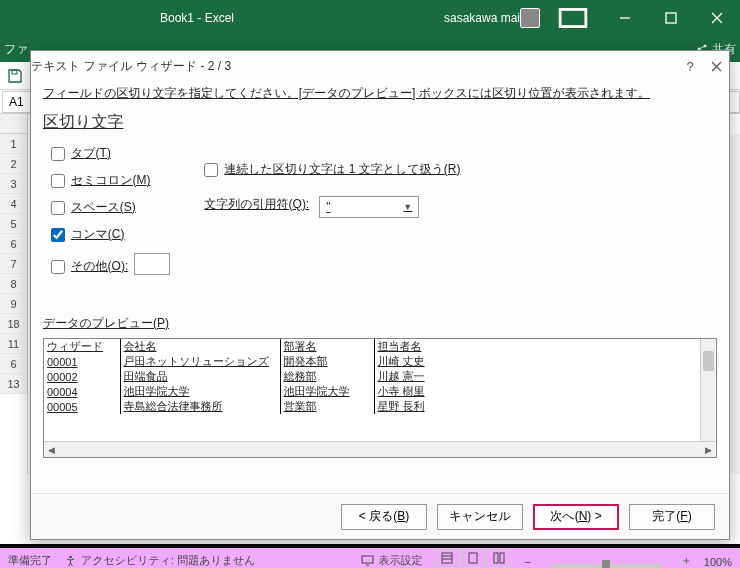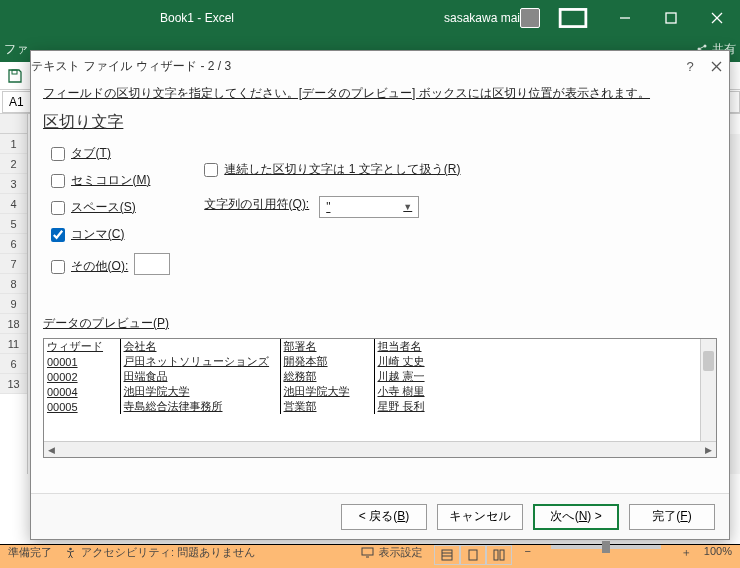--- a/index.html
+++ b/index.html
@@ -60,23 +60,23 @@
 .preview-table { width: 100%; font-size: 11px; border-collapse: collapse; }
 .preview-table td { border-right: 1px solid #000; padding: 0 3px; white-space: nowrap; height:15px; vertical-align:middle;}
 .preview-table tr:first-child td { }
 .preview-scroll-v { position:absolute; right:0; top:0; width:16px; bottom:16px; background:#f0f0f0; border-left:1px solid #ccc;}
 .preview-scroll-v .thumb{position:absolute;top:12px;left:2px;right:2px;height:20px;background:#c8c8c8;border-radius:2px;}
 .preview-scroll-h { position:absolute; left:0; right:0; bottom:0; height:16px; background:#f0f0f0; border-top:1px solid #ccc; display:flex;align-items:center;justify-content:space-between;padding:0 4px;font-size:9px;color:#666;}
 
 .dialog-buttons { height: 46px; border-top: 1px solid #ddd; display: flex; align-items: center; justify-content: flex-end; gap: 10px; padding: 0 14px; background:#f9f9f9;}
 .dbutton { min-width: 86px; height: 26px; border: 1px solid #999; background: #fdfdfd; font-size: 12px; padding: 0 10px; display:flex;align-items:center;justify-content:center;}
 .dbutton .u{text-decoration:underline;}
-.dbutton.primary{border:2px solid #15803d;}
-
-.statusbar { position:absolute; bottom:0; left:0; right:0; height:24px; background:#fdba74; border-top:1px solid #000000; display:flex; align-items:flex-start; font-size:11px; color:#444; padding:0 8px; gap:12px;}
+.dbutton.primary{border:2px solid #be185d;}
+
+.statusbar { position:absolute; bottom:0; left:0; right:0; height:24px; background:#f0abfc; border-top:4px solid #000000; display:flex; align-items:flex-end; font-size:11px; color:#444; padding:0 8px; gap:12px;}
 .statusbar .spacer{flex:1;}
 .statusbar .viewbtns{display:flex;gap:0;}
 .statusbar .vbtn{width:26px;height:20px;border:1px solid #ccc;display:flex;align-items:center;justify-content:center;}
 .statusbar .zoom-slider{width:110px;height:4px;background:#ccc;position:relative;margin:0 8px;}
 .statusbar .zoom-slider .tick{position:absolute;left:50%;top:-3px;width:1px;height:10px;background:#888;}
 .statusbar .zoom-slider .knob{position:absolute;left:50%;top:-4px;width:8px;height:12px;background:#888;transform:translateX(-50%);}
 .acc-icon{display:inline-flex;align-items:center;gap:4px;}
 </style>
 </head>
 <body>

